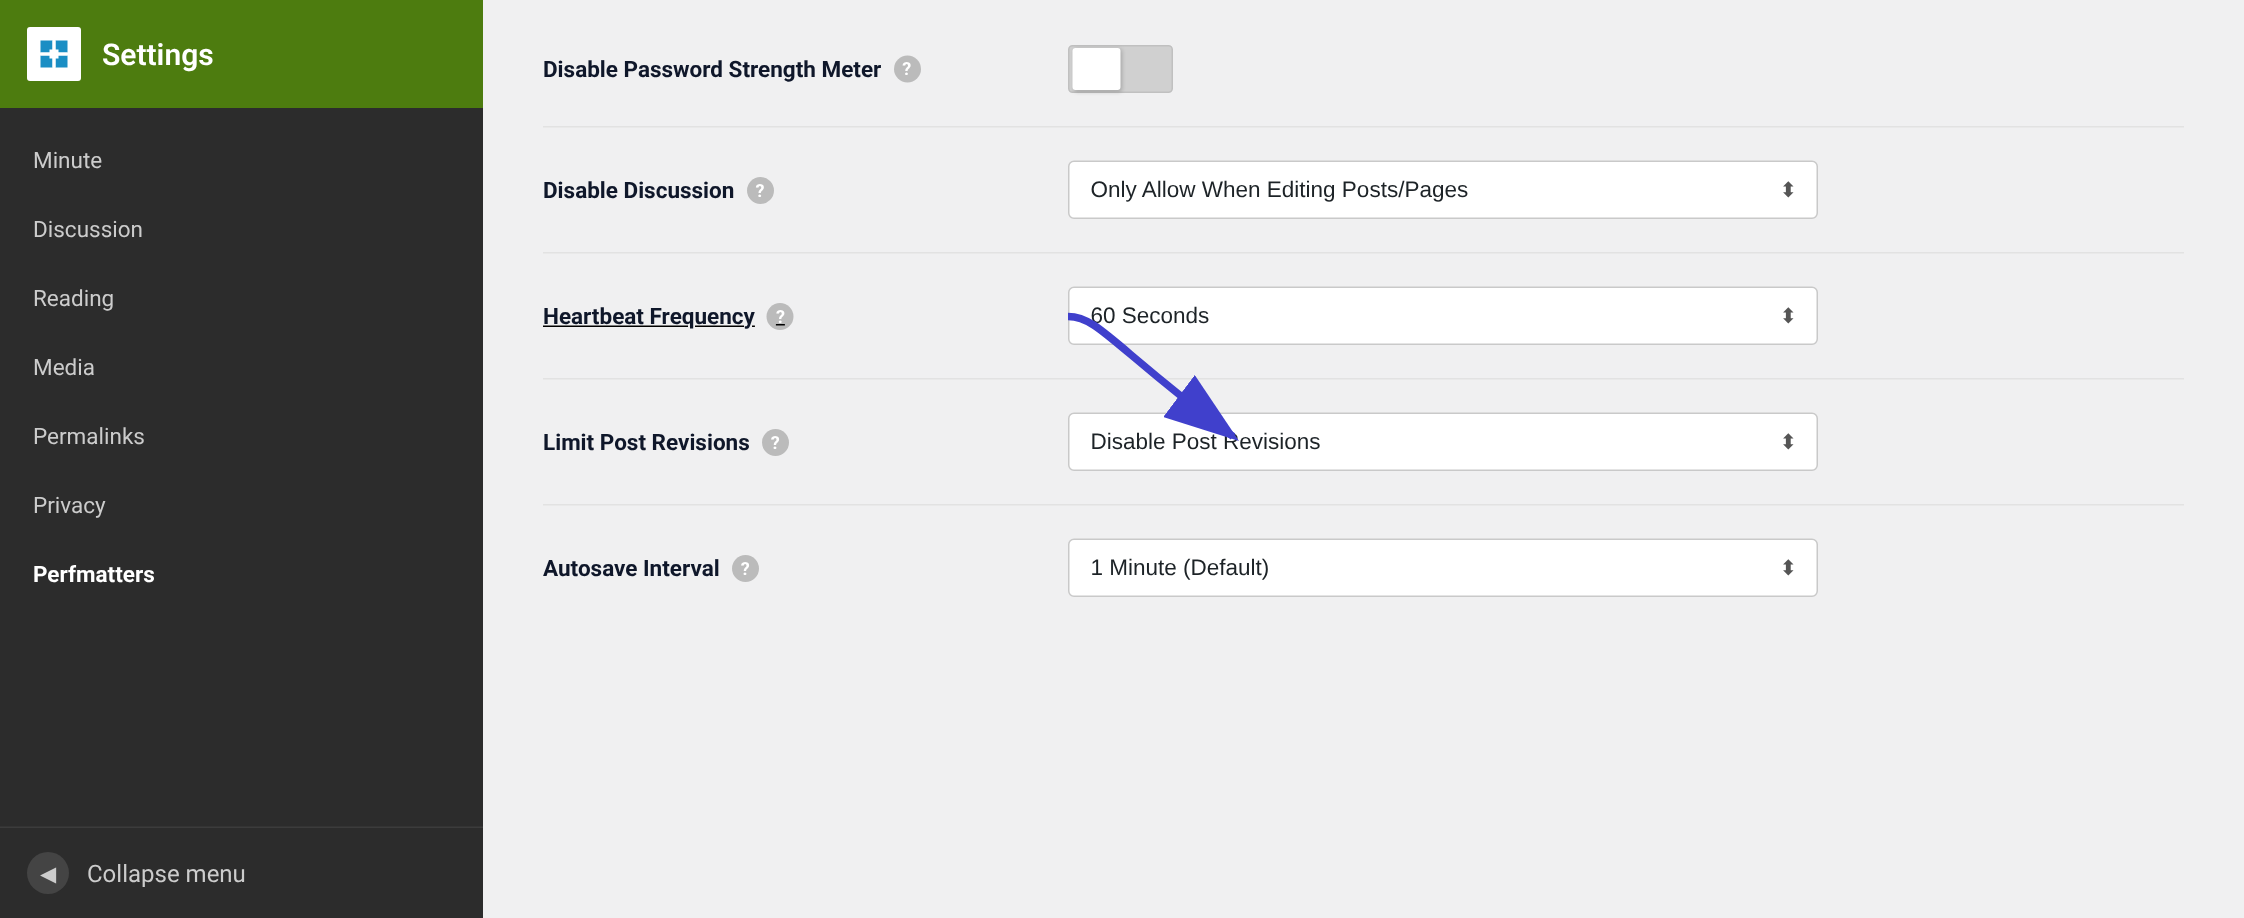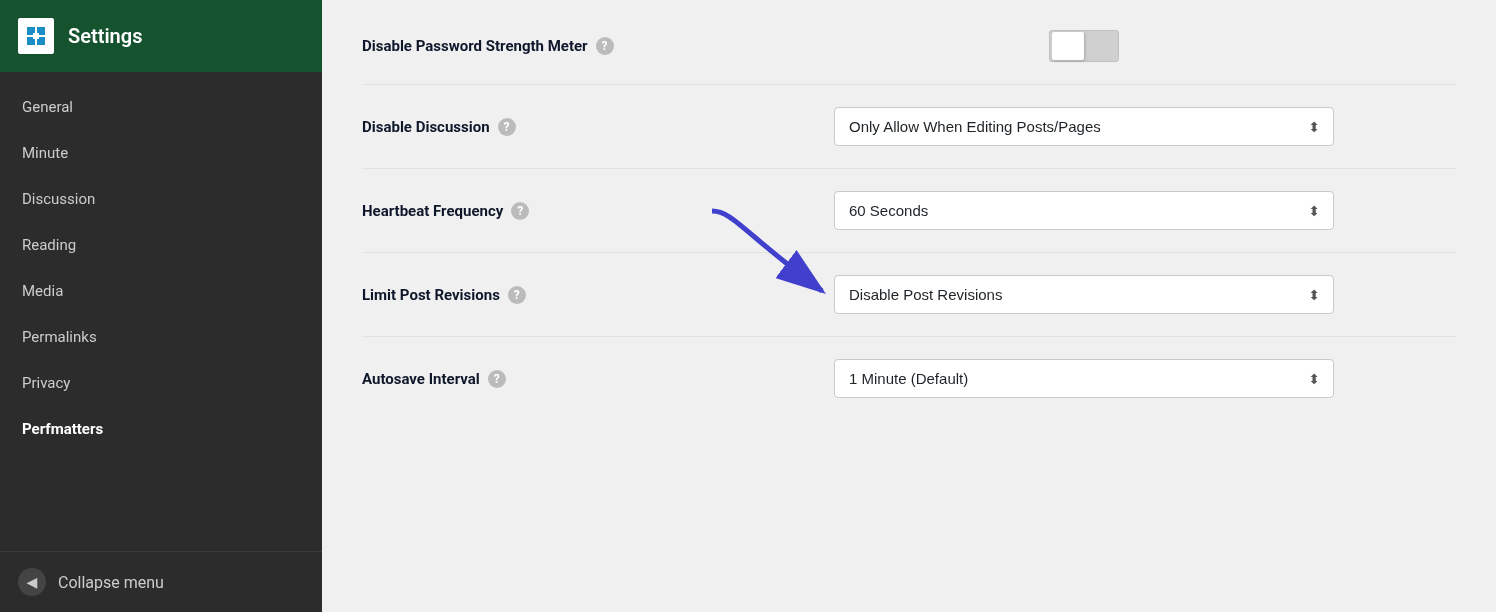--- a/index.html
+++ b/index.html
@@ -16,21 +16,21 @@
     .sidebar {
       width: 322px;
       min-width: 322px;
       background: #2c2c2c;
       display: flex;
       flex-direction: column;
       height: 100%;
     }
 
     .sidebar-header {
-      background: #14532d;
+      background: #4d7c0f;
       display: flex;
       align-items: center;
       padding: 0 18px;
       height: 72px;
       gap: 14px;
     }
 
     .sidebar-logo {
       width: 36px;
       height: 36px;
@@ -144,21 +144,20 @@
       cursor: pointer;
       font-weight: bold;
       flex-shrink: 0;
     }
 
     .settings-control {
       flex: 1;
       display: flex;
       align-items: center;
       position: relative;
-      justify-content: center;
     }
 
     
     .toggle-switch {
       width: 70px;
       height: 32px;
       background: #d0d0d0;
       border-radius: 3px;
       display: flex;
       align-items: center;
@@ -227,21 +226,20 @@
         <rect x="13" y="13" width="8" height="8" fill="#1a8ec4"></rect>
         <rect x="9" y="9" width="6" height="6" fill="white"></rect>
         <line x1="12" y1="3" x2="12" y2="21" stroke="white" stroke-width="2"></line>
         <line x1="3" y1="12" x2="21" y2="12" stroke="white" stroke-width="2"></line>
       </svg>
     </div>
     <span class="sidebar-title">Settings</span>
   </div>
 
   <nav class="sidebar-nav">
-    <a class="sidebar-item">General</a>
     <a class="sidebar-item">Minute</a>
     <a class="sidebar-item">Discussion</a>
     <a class="sidebar-item">Reading</a>
     <a class="sidebar-item">Media</a>
     <a class="sidebar-item">Permalinks</a>
     <a class="sidebar-item">Privacy</a>
     <a class="sidebar-item active">Perfmatters</a>
   </nav>
 
   <div class="sidebar-collapse">
@@ -274,21 +272,21 @@
         <div class="select-wrapper">
           <select class="settings-select">
             <option>Disable Heartbeat</option>
             <option selected="">Only Allow When Editing Posts/Pages</option>
             <option>Allow Everywhere</option>
           </select>
         </div>
       </div>
     </div>
 
-    <div class="settings-row" style="position:relative;">
+    <div class="settings-row" style="position:relative;text-decoration:underline;">
       <div class="settings-label">
         <span class="settings-label-text">Heartbeat Frequency</span>
         <div class="help-icon">?</div>
       </div>
       <div class="settings-control" style="position:relative;">
 
         <div class="blue-arrow-container" style="position:absolute; left:-10px; top:10px; width:220px; height:100px; z-index:10;">
           <svg width="220" height="110" viewBox="0 0 220 110">
             <defs>
               <marker id="arrowhead" markerWidth="10" markerHeight="7" refX="9" refY="3.5" orient="auto">

